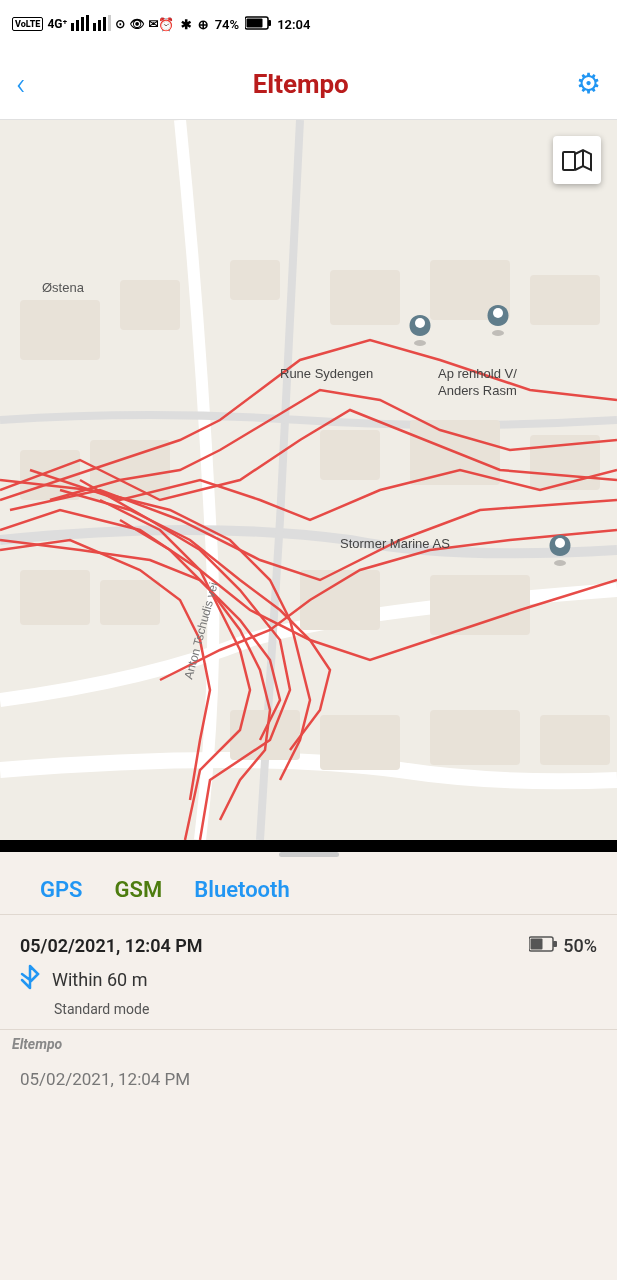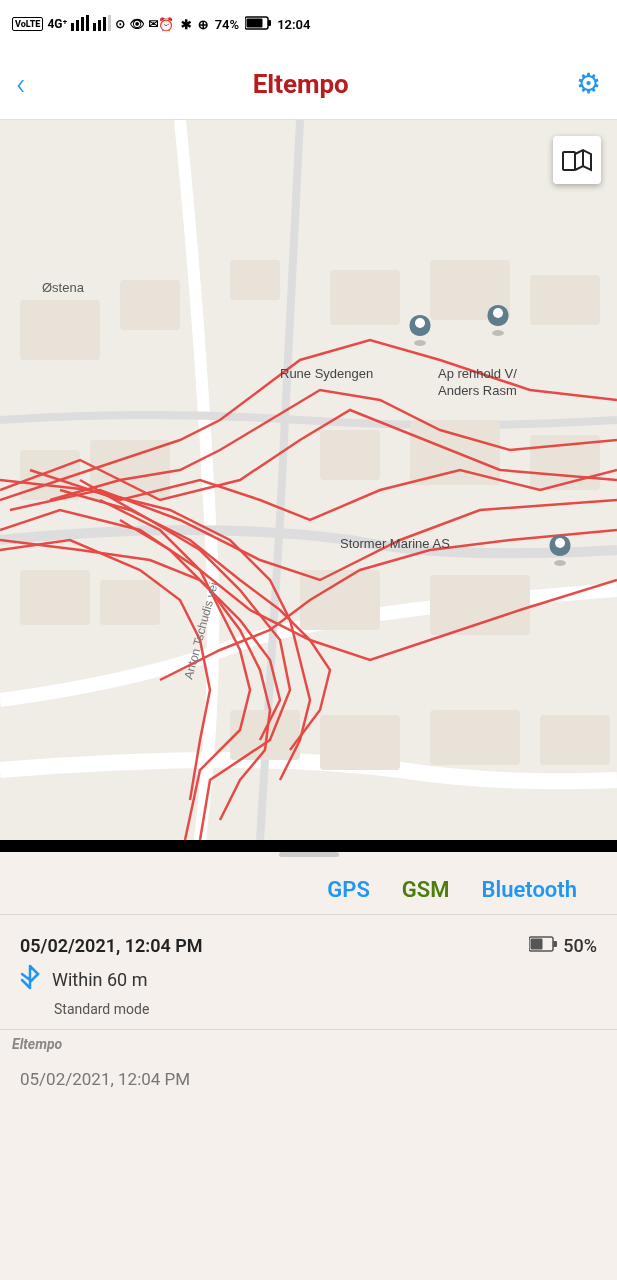--- a/index.html
+++ b/index.html
@@ -118,21 +118,21 @@
       width: 60px;
       height: 5px;
       background: #ccc;
       border-radius: 3px;
       margin: 12px auto 0;
     }
 
     
     .tab-bar {
       display: flex;
-      justify-content: flex-end;
+      justify-content: flex-start;
       align-items: center;
       padding: 16px 24px 8px;
       border-bottom: 1px solid #e0d8d0;
     }
     .tab-item {
       font-size: 22px;
       font-weight: 600;
       cursor: pointer;
       padding: 4px 16px;
     }

